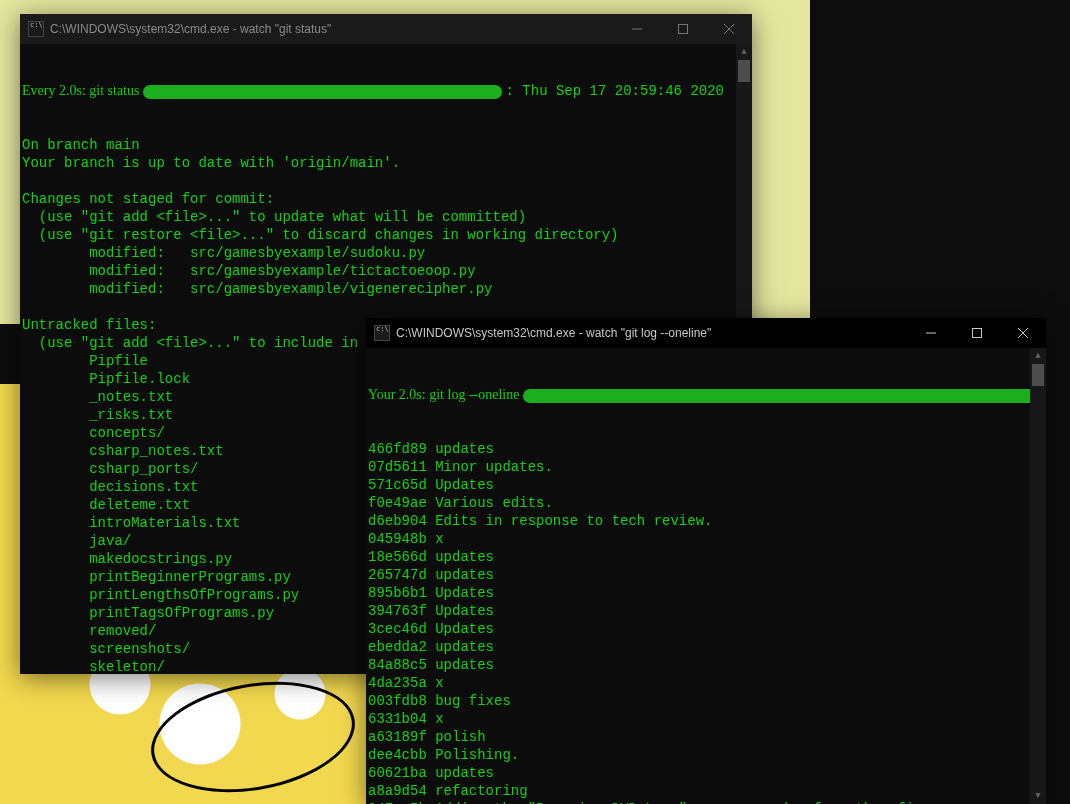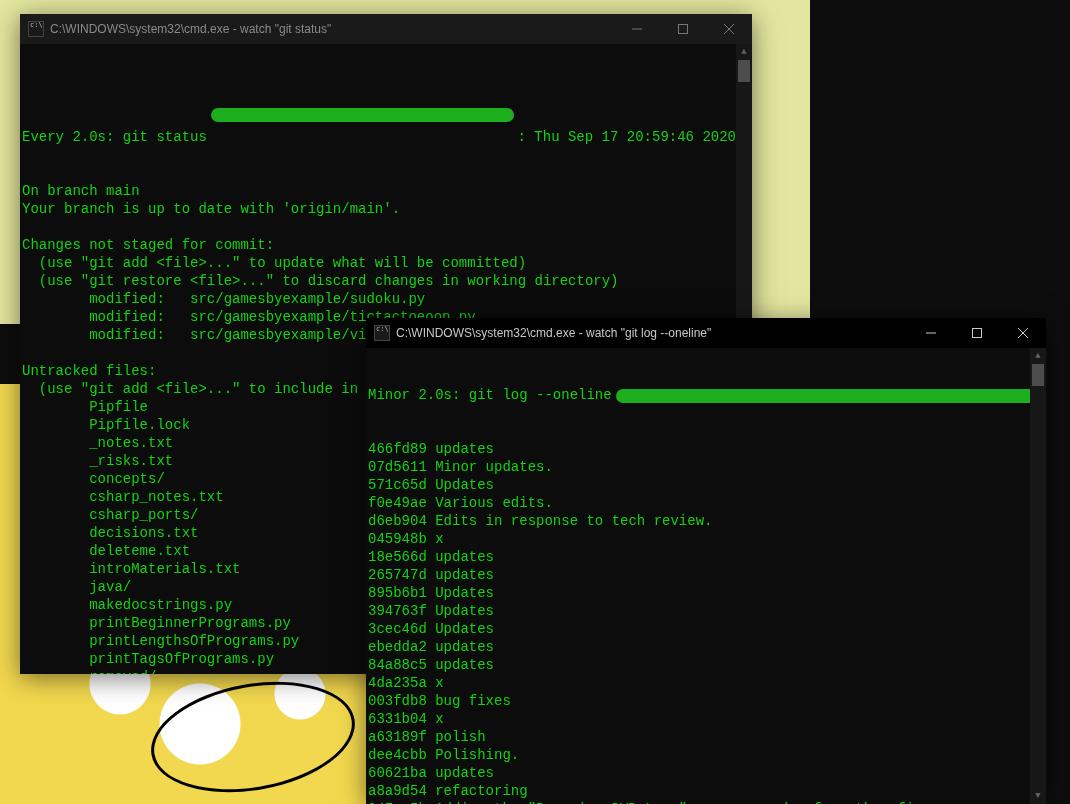--- a/index.html
+++ b/index.html
@@ -94,30 +94,30 @@
     line-height:18px;
     white-space:pre;
     overflow:hidden;
   }
   .term-line { display:block; }
   .top-row {
     display:flex;
     align-items:baseline;
     width:100%;
   }
-  .top-left { flex:none; }
+  .top-left { flex:none;font-family:Liberation Serif, serif; }
   .redact {
     flex:1;
     height:14px;
     background:#1cae1c;
     border-radius:8px;
     margin:2px 4px 0 4px;
     align-self:center;
   }
-  .top-right { flex:none; padding-right:16px;margin-top:46px; }
+  .top-right { flex:none; padding-right:28px; }
   .scrollbar {
     position:absolute; right:0; top:0; width:16px; height:100%;
     background:#171717;
   }
   .scroll-up, .scroll-down {
     position:absolute; left:0; width:16px; height:16px;
     display:flex; align-items:center; justify-content:center;
     color:#606060; font-size:9px;
   }
   .scroll-up { top:0; }
@@ -230,21 +230,21 @@
       <div class="win-btn close">
         <svg viewBox="0 0 10 10">
             <line x1="0" y1="0" x2="10" y2="10" stroke="currentColor" stroke-width="1"></line>
             <line x1="10" y1="0" x2="0" y2="10" stroke="currentColor" stroke-width="1"></line>
           </svg>
       </div>
     </div>
   </div>
   <div class="term">
     <div class="top-row">
-      <span class="top-left">Minor 2.0s: git log --oneline</span>
+      <span class="top-left">Your 2.0s: git log --oneline</span>
       <span class="redact"></span>
     </div>
     <span class="term-line">466fd89 updates
 07d5611 Minor updates.
 571c65d Updates
 f0e49ae Various edits.
 d6eb904 Edits in response to tech review.
 045948b x
 18e566d updates
 265747d updates

